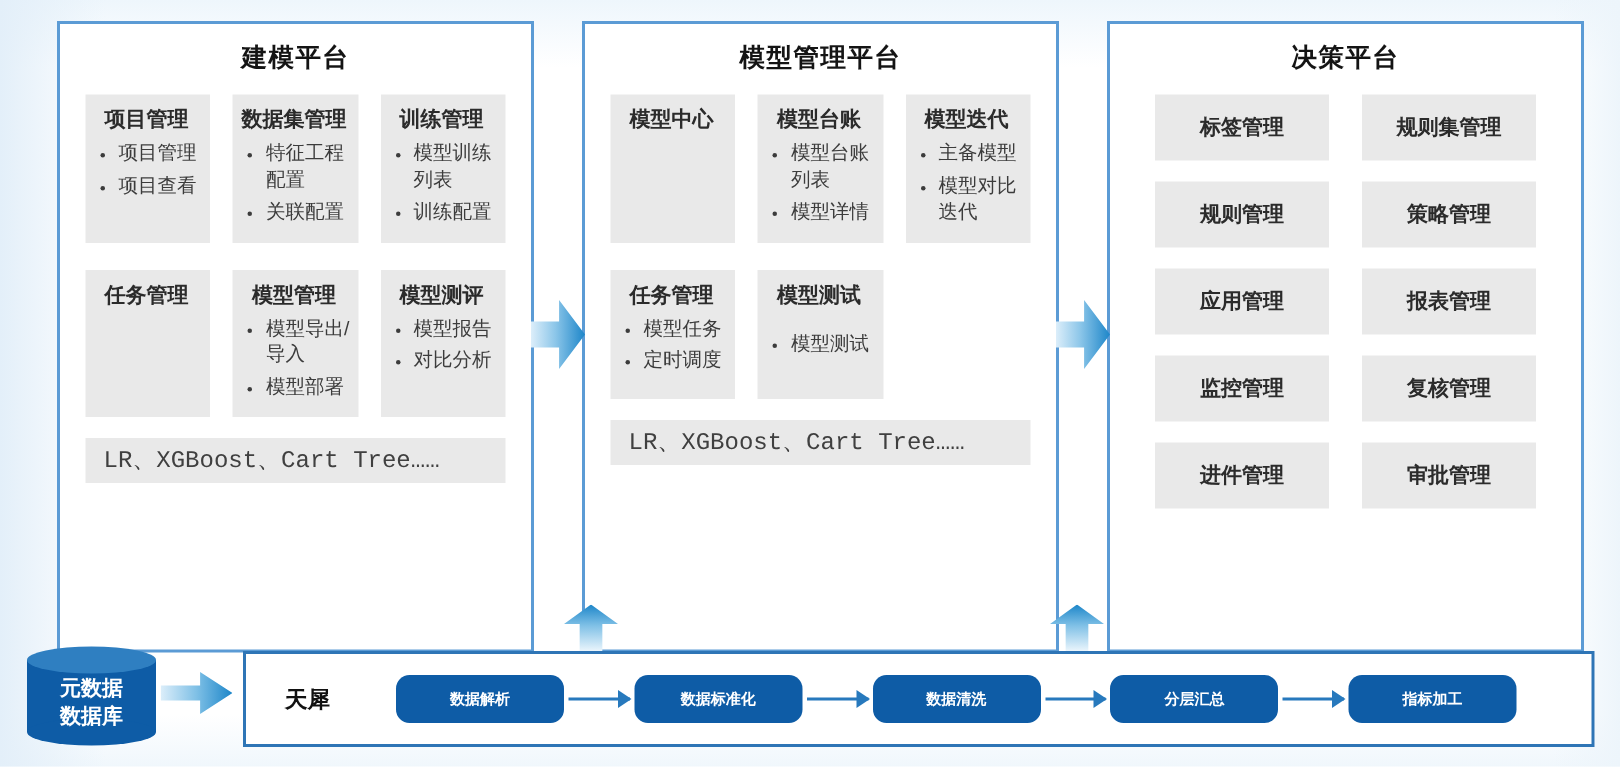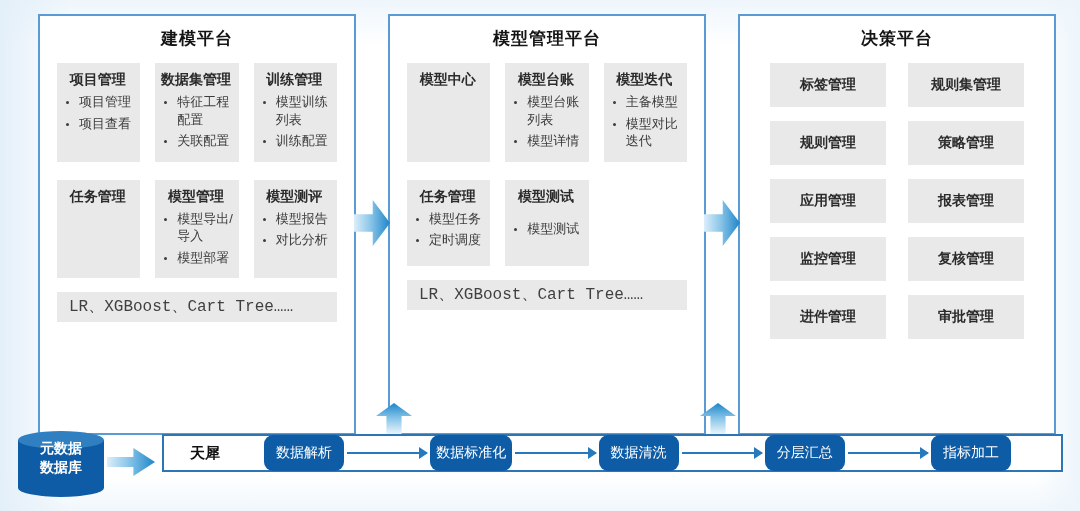--- a/index.html
+++ b/index.html
@@ -56,30 +56,30 @@
   .group-list li{margin:4px 0;line-height:1.35;}
   .group-list li::marker{font-size:10px;}
   .panel[data-pid="model-mgmt"] .group-box:nth-child(5) .group-list{margin-top:14px;}
   .panel-footer{margin:14px 17px 0;background:var(--box-bg);height:30px;line-height:30px;padding-left:12px;font-size:16px;color:#404040;font-family:Liberation Mono, monospace;}
   .box-grid{display:grid;grid-template-columns:1fr 1fr;column-gap:22px;row-gap:14px;padding:0 30px;}
   .simple-box{background:var(--box-bg);height:44px;display:flex;align-items:center;justify-content:center;font-weight:bold;font-size:14px;color:#2b2b2b;}
   .cylinder{position:absolute;left:18px;top:431px;width:86px;height:66px;}
   .cylinder .cyl-body{position:absolute;left:0;right:0;top:9px;bottom:9px;background:var(--cylinder);}
   .cylinder .cyl-top{position:absolute;left:0;right:0;top:0;height:18px;border-radius:50%;background:var(--cylinder-top);}
   .cylinder .cyl-bottom{position:absolute;left:0;right:0;bottom:0;height:18px;border-radius:50%;background:var(--cylinder);}
-  .cylinder .cyl-label{position:absolute;inset:0;display:flex;flex-direction:column;align-items:center;justify-content:flex-start;padding-top:8px;color:#fff;font-weight:bold;font-size:14px;line-height:1.35;}
+  .cylinder .cyl-label{position:absolute;inset:0;display:flex;flex-direction:column;align-items:center;justify-content:center;padding-top:8px;color:#fff;font-weight:bold;font-size:14px;line-height:1.35;}
   .pipeline{
-    position:absolute;left:162px;top:434px;width:901px;height:38px;box-sizing:border-box;
+    position:absolute;left:162px;top:434px;width:901px;height:64px;box-sizing:border-box;
     border:2px solid var(--flow-border);background:#fff;
     display:flex;align-items:center;padding:0 50px 0 26px;
   }
   .pipeline-label{font-weight:bold;font-size:15px;color:#111;margin-right:44px;white-space:nowrap;}
   .pill{
-    background:var(--pill-bg);color:#fff;font-weight:normal;font-size:14px;
-    padding:9px 6px;min-width:68px;text-align:center;border-radius:9px;white-space:nowrap;
+    background:var(--pill-bg);color:#fff;font-weight:bold;font-size:10px;
+    padding:9px 22px;min-width:68px;text-align:center;border-radius:9px;white-space:nowrap;
   }
   .flow-connector{flex:1;min-width:26px;height:2px;background:var(--connector);position:relative;margin:0 3px;}
   .flow-connector::after{
     content:"";position:absolute;right:-1px;top:-5px;width:0;height:0;
     border-left:9px solid var(--connector);border-top:6px solid transparent;border-bottom:6px solid transparent;
   }
 </style>
 </head>
 <body>
 

